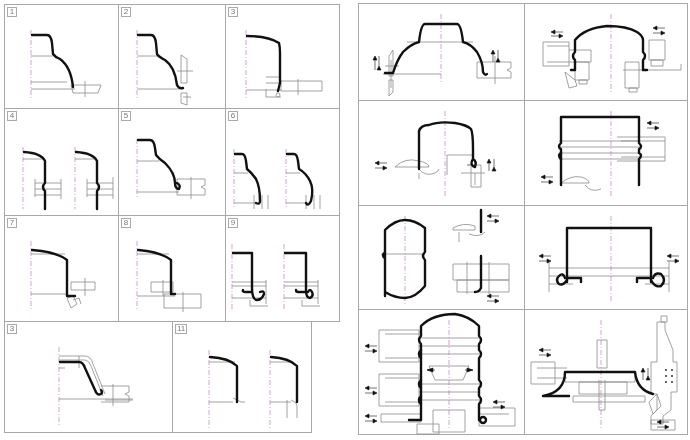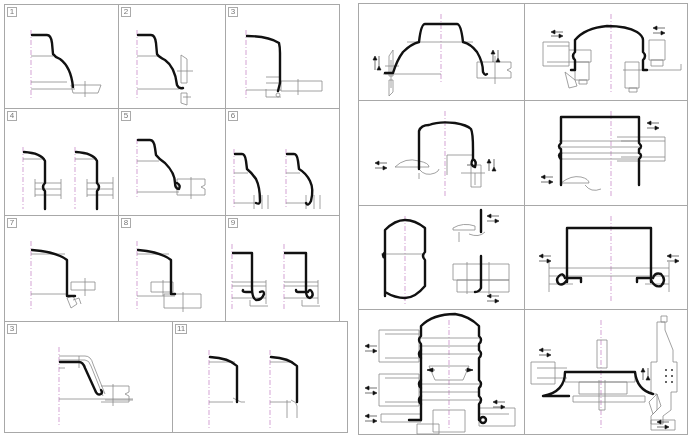--- a/index.html
+++ b/index.html
@@ -111,21 +111,21 @@
 
   <div class="panel" style="left:4px;top:321px;width:169px;height:112px;">
     <span class="lbl">3</span>
     <svg width="169" height="112">
       <line class="cl" x1="54" y1="25" x2="54" y2="105"></line>
       <path class="thin" d="M54 34 H80 Q86 34 88 42 L100 72 M54 38 H80 Q84 38 86 44 L98 74 M74 34 V46 M54 46 H60"></path>
       <path class="thin" d="M54 77 H128 M96 64 H124 V70 L120 72 L124 74 V80 H96 M100 78 H128 M108 62 V84"></path>
       <path class="thick" d="M55 40 H74 Q78 40 80 46 L90 68 Q92 74 96 72 Q98 70 96 68"></path>
     </svg>
   </div>
-  <div class="panel" style="left:172px;top:321px;width:176px;height:112px;">
+  <div class="panel" style="left:172px;top:321px;width:140px;height:112px;">
     <span class="lbl">11</span>
     <svg width="168" height="112">
       <line class="cl" x1="36" y1="28" x2="36" y2="108"></line>
       <line class="cl" x1="97" y1="28" x2="97" y2="108"></line>
       <path class="thin" d="M36 40 H62 M36 80 H60 M60 76 Q64 78 68 80 H72"></path>
       <path class="thin" d="M97 40 H120 M97 80 H118 M114 78 V96 M118 78 Q124 80 124 84 V96"></path>
       <path class="thick" d="M37 35 Q56 36 64 44 V80"></path>
       <path class="thick" d="M98 35 Q116 36 124 44 V80"></path>
     </svg>
   </div>

